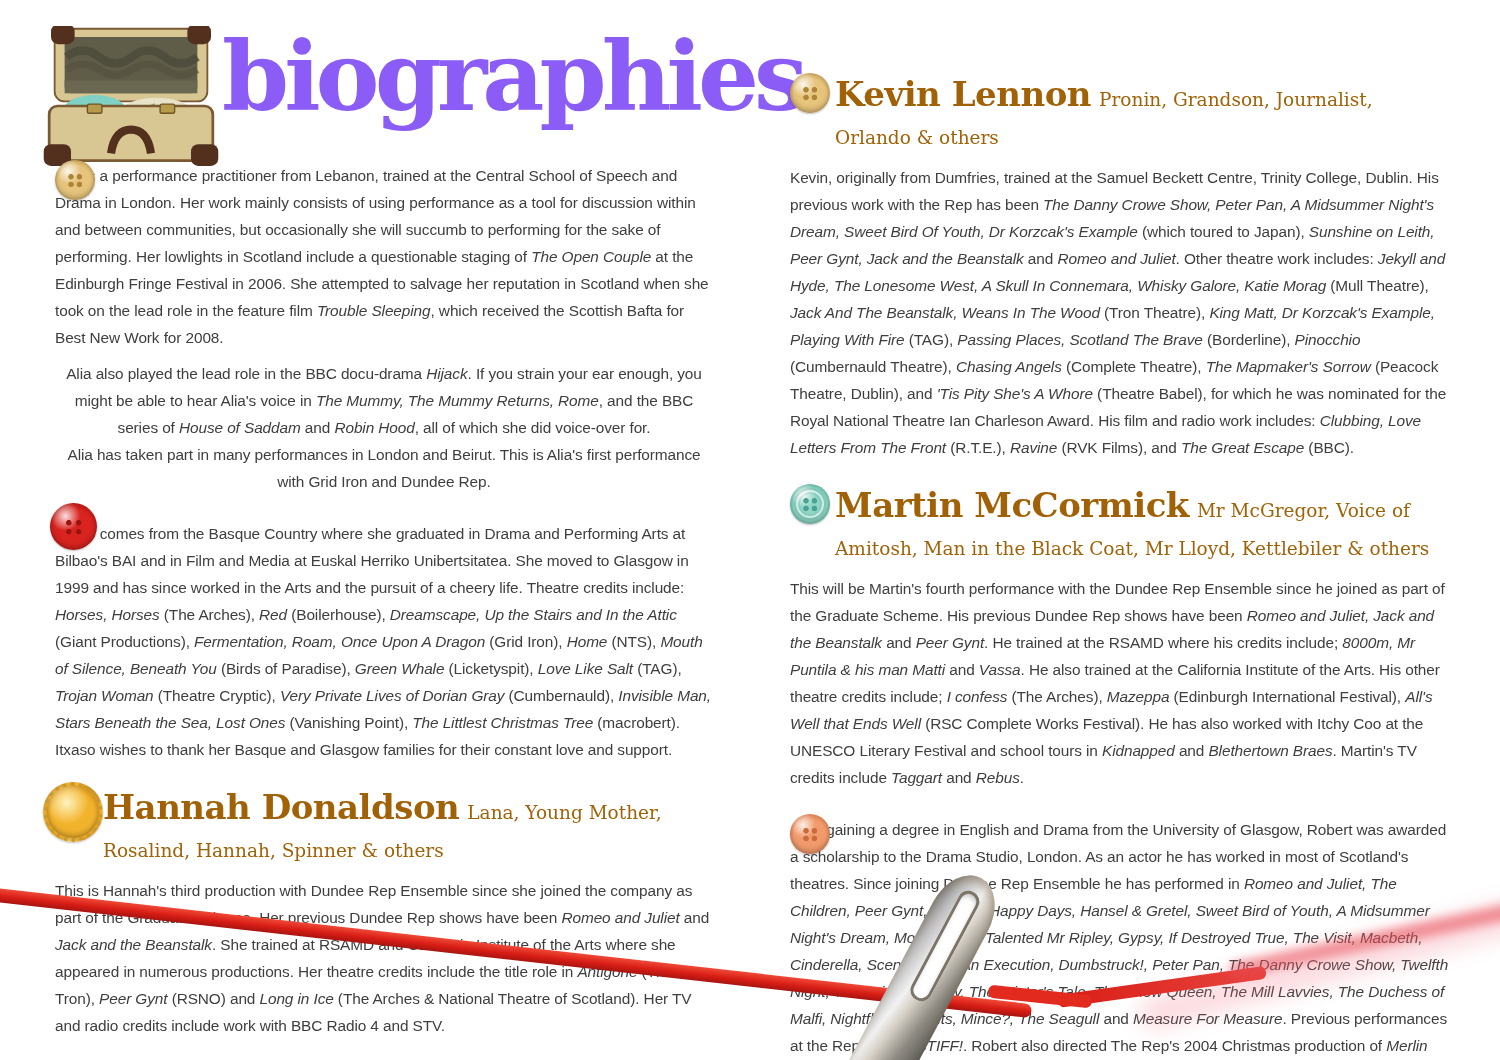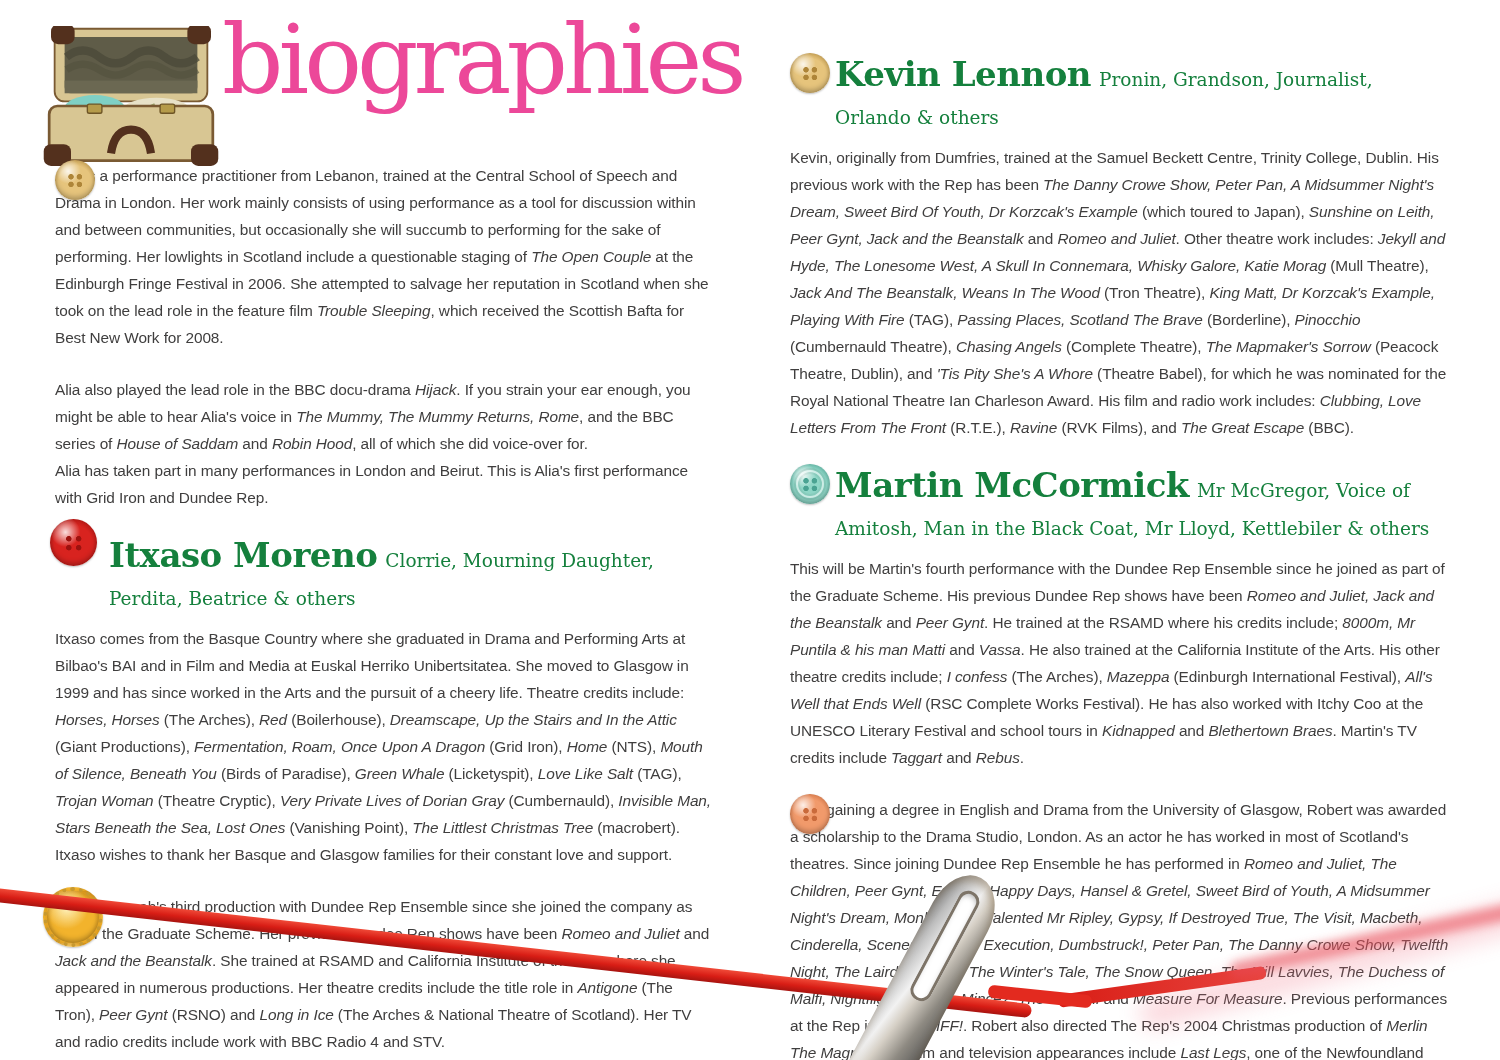--- a/index.html
+++ b/index.html
@@ -4,53 +4,54 @@
 <style>
   html,body { margin:0; padding:0; }
   body {
     width:1500px; height:1060px;
     position:relative; overflow:hidden;
     background:#ffffff;
     font-family:"Liberation Sans", sans-serif;
   }
   
   .page-title {
-    position:absolute; left:222px; top:4px;
+    position:absolute; left:222px; top:20px;
     font-family:"DejaVu Serif", serif;
-    font-weight:normal; font-size:96px; letter-spacing:-5px;
-    color:#ec4899;
+    font-weight:bold; font-size:96px; letter-spacing:-5px;
+    color:#8b5cf6;
   }
   .suitcase { position:absolute; left:40px; top:26px; }
   
   .col { position:absolute; }
   .left-col  { left:55px;  top:162px; width:658px; }
   .right-col { left:790px; top:55px;  width:664px; }
   .bio-section { position:relative; }
   .bio-section + .bio-section { margin-top:25px; }
   .bio-header {
     margin-left:45px; margin-bottom:6px;
     line-height:38px;
-    color:#15803d;
+    color:#a16207;
+    margin-top:20px;
   }
   .bio-name {
     font-family:"DejaVu Serif", serif;
     font-weight:bold; font-size:34px; letter-spacing:-0.5px;
   }
   .bio-roles {
     font-family:"DejaVu Serif", serif;
     font-size:18.5px; line-height:24px; margin-left:8px;
   }
   .para {
     margin:0;
     font-size:15.4px; line-height:27px;
     letter-spacing:-0.1px;
     color:#3f3e3e;
     white-space:pre-line;
   }
-  .para + .para { margin-top:25px; }
+  .para + .para { margin-top:9px;text-align:center; }
   
   .btn {
     position:absolute; left:0; top:-2px;
     width:40px; height:40px; border-radius:50%;
     background:
       radial-gradient(circle at 33% 28%, rgba(255,255,255,.85) 0%, rgba(255,255,255,0) 32%),
       radial-gradient(circle at 50% 55%, var(--fill, #ccc) 55%, var(--edge, #999) 92%);
     box-shadow: inset 0 -3px 5px rgba(0,0,0,.25), 0 1px 2px rgba(0,0,0,.25);
   }
   .btn::after {
@@ -158,30 +159,30 @@
     <span class="btn" data-btnstyle="plain" style="--fill: #e6c47c; --edge: #ae8538;"></span>
     <div class="bio-body">
         <p class="para">Alia is a performance practitioner from Lebanon, trained at the Central School of Speech and Drama in London. Her work mainly consists of using performance as a tool for discussion within and between communities, but occasionally she will succumb to performing for the sake of performing. Her lowlights in Scotland include a questionable staging of <i>The Open Couple</i> at the Edinburgh Fringe Festival in 2006. She attempted to salvage her reputation in Scotland when she took on the lead role in the feature film <i>Trouble Sleeping</i>, which received the Scottish Bafta for Best New Work for 2008.</p>
         <p class="para">Alia also played the lead role in the BBC docu-drama <i>Hijack</i>. If you strain your ear enough, you might be able to hear Alia's voice in <i>The Mummy, The Mummy Returns, Rome</i>, and the BBC series of <i>House of Saddam</i> and <i>Robin Hood</i>, all of which she did voice-over for.
 Alia has taken part in many performances in London and Beirut. This is Alia's first performance with Grid Iron and Dundee Rep.</p>
       </div>
   </div>
 
   <div class="bio-section sec-itxaso">
     <span class="btn" data-btnstyle="plain" style="--fill: #d8231f; --edge: #9c120f;"></span>
-    <div class="bio-header">
-      <span class="bio-name">Itxaso Moreno</span><span class="bio-roles">Clorrie, Mourning Daughter, Perdita, Beatrice &amp; others</span>
-    </div>
     <div class="bio-body">
         <p class="para">Itxaso comes from the Basque Country where she graduated in Drama and Performing Arts at Bilbao's BAI and in Film and Media at Euskal Herriko Unibertsitatea. She moved to Glasgow in 1999 and has since worked in the Arts and the pursuit of a cheery life. Theatre credits include: <i>Horses, Horses</i> (The Arches), <i>Red</i> (Boilerhouse), <i>Dreamscape, Up the Stairs and In the Attic</i> (Giant Productions), <i>Fermentation, Roam, Once Upon A Dragon</i> (Grid Iron), <i>Home</i> (NTS), <i>Mouth of Silence, Beneath You</i> (Birds of Paradise), <i>Green Whale</i> (Licketyspit), <i>Love Like Salt</i> (TAG), <i>Trojan Woman</i> (Theatre Cryptic), <i>Very Private Lives of Dorian Gray</i> (Cumbernauld), <i>Invisible Man, Stars Beneath the Sea, Lost Ones</i> (Vanishing Point), <i>The Littlest Christmas Tree</i> (macrobert). Itxaso wishes to thank her Basque and Glasgow families for their constant love and support.</p>
       </div>
   </div>
 
   <div class="bio-section sec-hannah">
     <span class="btn" data-btnstyle="jewel" style="--fill: #f2b32c; --edge: #c07e12;"></span>
+    <div class="bio-header">
+      <span class="bio-name">Hannah Donaldson</span><span class="bio-roles">Lana, Young Mother, Rosalind, Hannah, Spinner &amp; others</span>
+    </div>
     <div class="bio-body">
         <p class="para">This is Hannah's third production with Dundee Rep Ensemble since she joined the company as part of the Graduate Scheme. Her previous Dundee Rep shows have been <i>Romeo and Juliet</i> and <i>Jack and the Beanstalk</i>. She trained at RSAMD and California Institute of the Arts where she appeared in numerous productions. Her theatre credits include the title role in <i>Antigone</i> (The Tron), <i>Peer Gynt</i> (RSNO) and <i>Long in Ice</i> (The Arches &amp; National Theatre of Scotland). Her TV and radio credits include work with BBC Radio 4 and STV.</p>
       </div>
   </div>
 </div>
 
 <div class="col right-col">
   <div class="bio-section sec-kevin">
     <span class="btn" data-btnstyle="plain" style="--fill: #e6c47c; --edge: #ae8538;"></span>
     <div class="bio-header">

